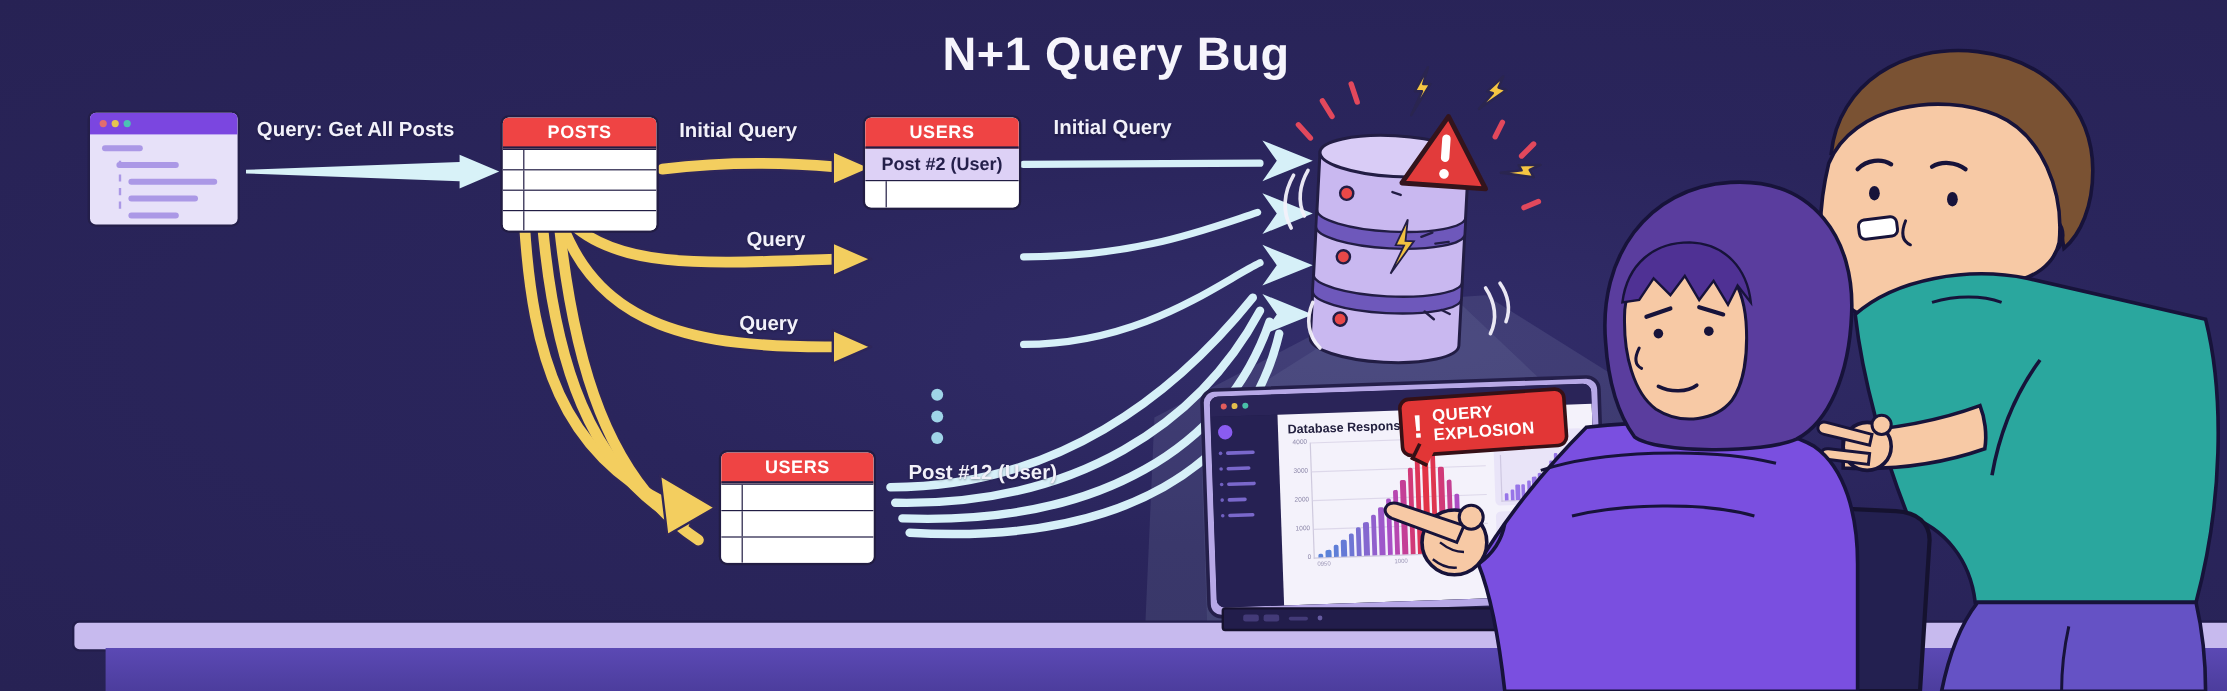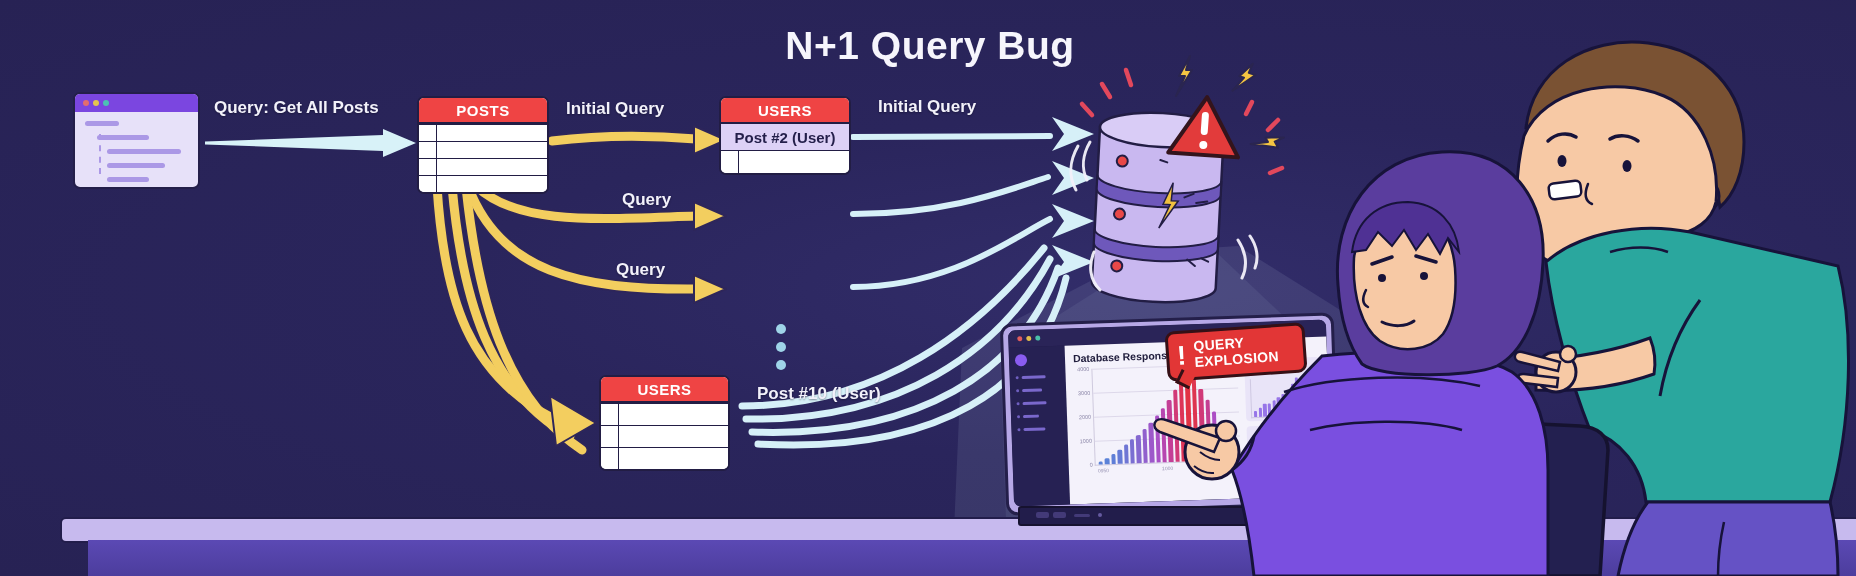--- a/index.html
+++ b/index.html
@@ -207,21 +207,21 @@
     <span class="cl" style="left:32px;top:69px;width:58px"></span>
     <span class="cl" style="left:32px;top:83px;width:42px"></span>
     <span class="guide"></span>
   </div>
 
   <div class="lbl z2" style="left:214px;top:98px">Query: Get All Posts</div>
   <div class="lbl z2" style="left:566px;top:99px">Initial Query</div>
   <div class="lbl z2" style="left:878px;top:97px">Initial Query</div>
   <div class="lbl z2" style="left:622px;top:190px">Query</div>
   <div class="lbl z2" style="left:616px;top:260px">Query</div>
-  <div class="lbl z2" style="left:757px;top:384px">Post #10 (User)</div>
+  <div class="lbl z2" style="left:757px;top:384px">Post #12 (User)</div>
 
   <div class="tbl z2" style="left:417px;top:96px;width:128px">
     <div class="hd">POSTS</div>
     <div class="row">
         <div class="cl-l"></div>
       </div>
     <div class="row">
         <div class="cl-l"></div>
       </div>
     <div class="row">

